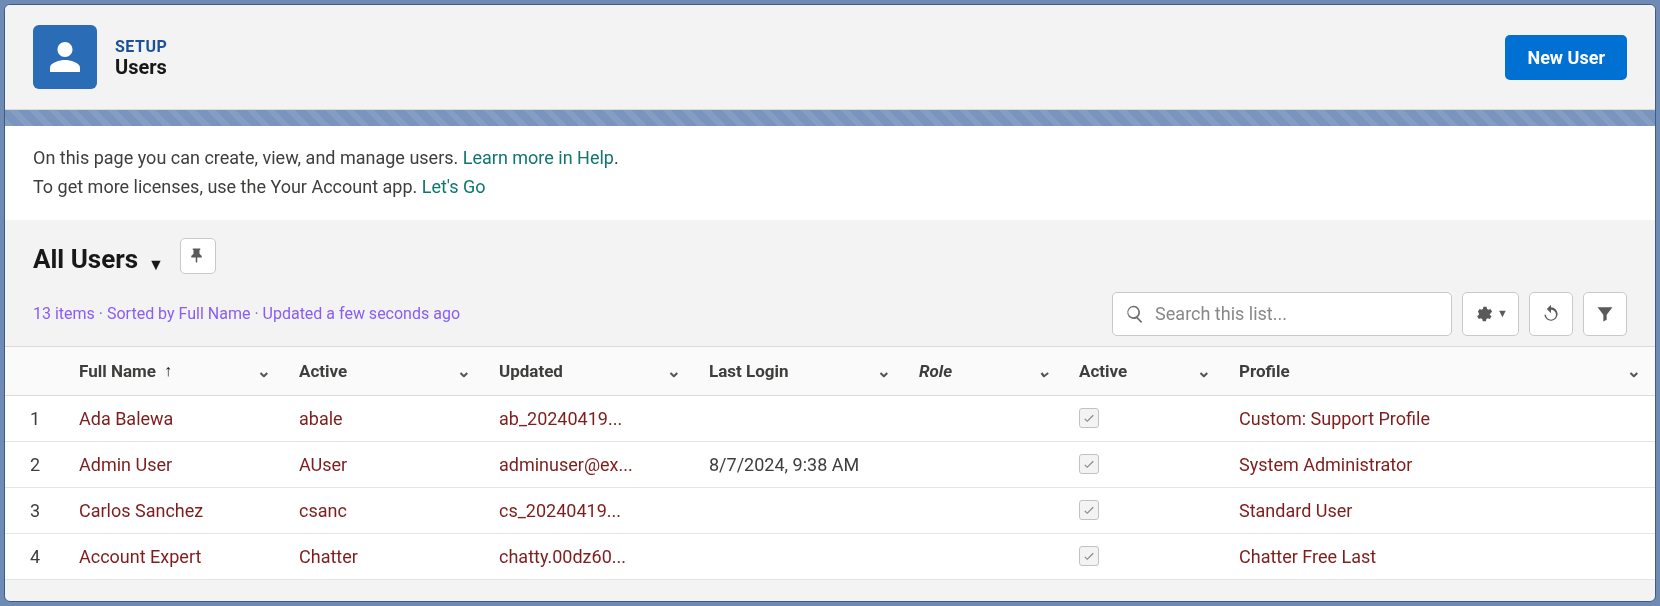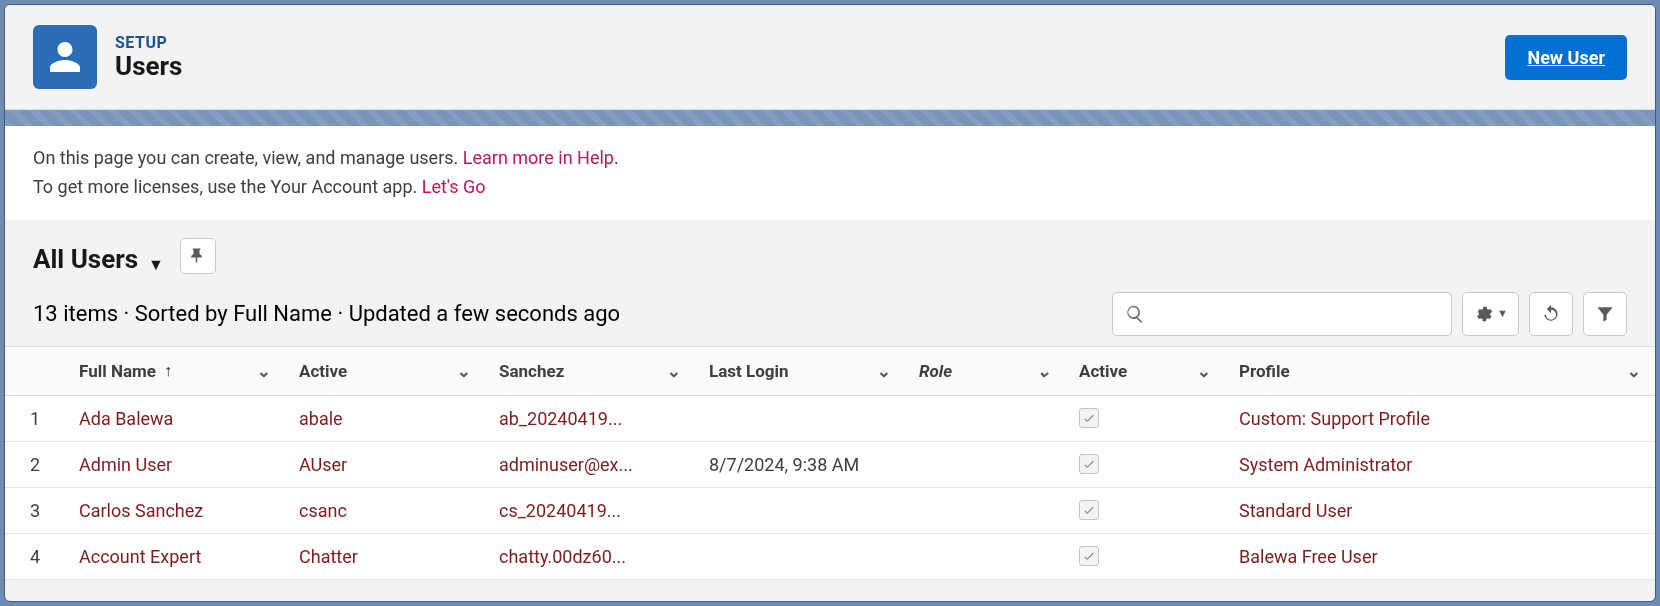--- a/index.html
+++ b/index.html
@@ -3,33 +3,33 @@
   <meta charset="utf-8">
   <style>
     * { box-sizing: border-box; margin: 0; padding: 0; font-family: -apple-system, BlinkMacSystemFont, "Segoe UI", Roboto, Helvetica, Arial, sans-serif; }
     body { background: #6f8bb3; padding: 4px; width: 1660px; height: 606px; overflow: hidden; }
     .shell { background: #f3f3f3; border-radius: 6px; height: 100%; overflow: hidden; border: 1px solid #3a5b8f; }
     .header { display: flex; align-items: center; padding: 20px 28px; background: #f3f3f3; border-bottom: 1px solid #dddbda; }
     .header-icon { width: 64px; height: 64px; background: #2a6cb5; border-radius: 6px; display: flex; align-items: center; justify-content: center; margin-right: 18px; flex-shrink: 0; }
     .header-icon svg { width: 36px; height: 36px; fill: #fff; }
     .header-titles { flex: 1; }
     .setup-label { color: #1b5297; font-size: 16px; font-weight: 700; letter-spacing: 0.5px; }
-    .page-title { font-size: 26px; font-weight: 700; color: #181818; line-height: 1.1; }
-    .new-user-btn { background: #0070d2; color: #fff; border: none; border-radius: 5px; padding: 12px 22px; font-size: 18px; font-weight: 700; cursor: pointer; text-decoration: underline; }
+    .page-title { font-size: 20px; font-weight: 700; color: #181818; line-height: 1.1; }
+    .new-user-btn { background: #0070d2; color: #fff; border: none; border-radius: 5px; padding: 12px 22px; font-size: 18px; font-weight: 700; cursor: pointer; }
     .pattern-strip { height: 16px; background: #7a95bd; background-image: repeating-linear-gradient(45deg, rgba(255,255,255,0.08) 0 6px, transparent 6px 14px); }
     .info-block { background: #fff; padding: 18px 28px 18px 28px; font-size: 18px; color: #3e3e3c; line-height: 1.6; }
-    .info-block .link { color: #be185d; cursor: pointer; }
+    .info-block .link { color: #0f766e; cursor: pointer; }
     .list-controls { background: #f3f3f3; padding: 18px 28px 10px 28px; }
     .view-row { display: flex; align-items: flex-end; }
     .view-name { font-size: 26px; font-weight: 700; color: #181818; margin-right: 10px; }
     .view-row .caret { margin-right: 16px; color: #181818; }
     .pin-btn { width: 36px; height: 36px; background: #fff; border: 1px solid #c9c9c9; border-radius: 5px; display: flex; align-items: center; justify-content: center; cursor: pointer; }
     .pin-btn svg { width: 18px; height: 18px; fill: #5a5a5a; }
     .status-row { display: flex; align-items: center; justify-content: space-between; margin-top: 18px; }
-    .status-text { font-size: 22px; color: #000000; }
+    .status-text { font-size: 16px; color: #8b5cf6; }
     .tools { display: flex; align-items: center; gap: 10px; }
     .search-wrap { display: flex; align-items: center; background: #fff; border: 1px solid #c9c9c9; border-radius: 5px; padding: 0 12px; width: 340px; height: 44px; }
     .search-wrap svg { width: 20px; height: 20px; fill: #706e6b; margin-right: 10px; }
     .search-wrap input { border: none; outline: none; flex: 1; font-size: 18px; color: #3e3e3c; background: transparent; }
     .search-wrap input::placeholder { color: #888; }
     .tool-btn { background: #fff; border: 1px solid #c9c9c9; border-radius: 5px; height: 44px; min-width: 44px; display: flex; align-items: center; justify-content: center; cursor: pointer; padding: 0 10px; gap: 4px; }
     .tool-btn svg { width: 20px; height: 20px; fill: #5a5a5a; }
     .tool-btn .mini-caret { font-size: 11px; color: #5a5a5a; }
     table { width: 100%; border-collapse: collapse; background: #fafafa; }
     thead th { text-align: left; font-size: 17px; font-weight: 700; color: #3e3e3c; padding: 14px 14px; border-top: 1px solid #dddbda; border-bottom: 1px solid #dddbda; background: #fafafa; position: relative; }
@@ -90,20 +90,21 @@
           </svg>
       </div>
     </div>
     <div class="status-row">
       <div class="status-text">13 items · Sorted by Full Name · Updated a few seconds ago</div>
       <div class="tools">
         <div class="search-wrap">
           <svg viewBox="0 0 24 24">
               <path d="M10 2a8 8 0 015.3 13.9l5.4 5.4-1.4 1.4-5.4-5.4A8 8 0 1110 2zm0 2a6 6 0 100 12 6 6 0 000-12z"></path>
             </svg>
+          <input type="text" placeholder="Search this list..." style="">
         </div>
         <div class="tool-btn">
           <svg viewBox="0 0 24 24">
               <path d="M12 8a4 4 0 100 8 4 4 0 000-8zm9 4a7.9 7.9 0 00-.1-1l2.1-1.6-2-3.4-2.5 1a8 8 0 00-1.7-1l-.4-2.6h-4l-.4 2.6c-.6.2-1.2.6-1.7 1l-2.5-1-2 3.4L7.1 11a7.9 7.9 0 000 2l-2.1 1.6 2 3.4 2.5-1c.5.4 1.1.8 1.7 1l.4 2.6h4l.4-2.6c.6-.2 1.2-.6 1.7-1l2.5 1 2-3.4-2.1-1.6c.1-.3.1-.7.1-1z"></path>
             </svg>
           <span class="mini-caret">▼</span>
         </div>
         <div class="tool-btn">
           <svg viewBox="0 0 24 24">
               <path d="M12 4V1L7 6l5 5V7a6 6 0 11-6 6H4a8 8 0 108-9z"></path>
@@ -132,21 +133,21 @@
           </div>
         </th>
         <th class="alias-col">
           <div class="th-inner">
               <span class="th-label">Active</span>
               <span class="col-caret">⌄</span>
             </div>
         </th>
         <th class="user-col">
           <div class="th-inner">
-              <span class="th-label">Sanchez</span>
+              <span class="th-label">Updated</span>
               <span class="col-caret">⌄</span>
             </div>
         </th>
         <th class="login-col">
           <div class="th-inner">
               <span class="th-label">Last Login</span>
               <span class="col-caret">⌄</span>
             </div>
         </th>
         <th class="role-col">
@@ -217,17 +218,17 @@
           <td><span class="cell-link">Account Expert</span></td>
           <td><span class="cell-link">Chatter</span></td>
           <td><span class="cell-link">chatty.00dz60...</span></td>
           <td></td>
           <td></td>
           <td><span class="chk">
               <svg viewBox="0 0 24 24">
                 <path d="M9 16.2l-3.5-3.5L4 14.2 9 19 20 8l-1.5-1.5z"></path>
               </svg>
             </span></td>
-          <td><span class="cell-link">Balewa Free User</span></td>
+          <td><span class="cell-link">Chatter Free Last</span></td>
         </tr>
       </tbody>
   </table>
 </div>
 
 </body></html>

